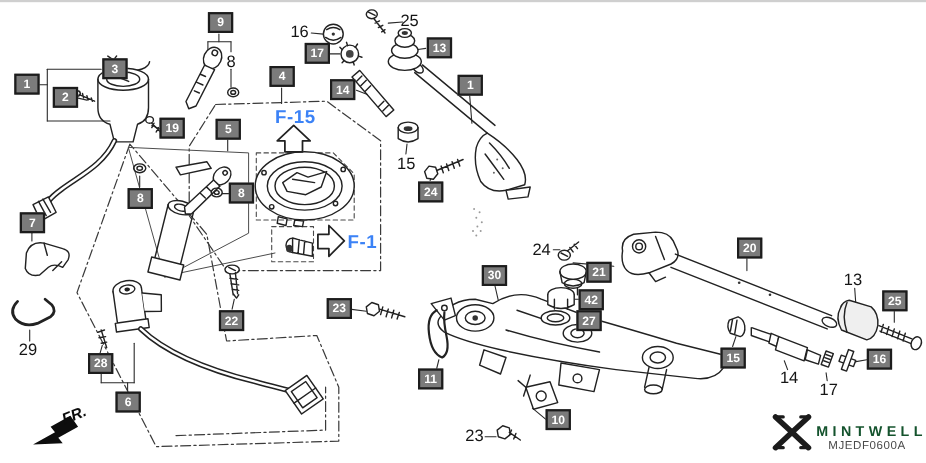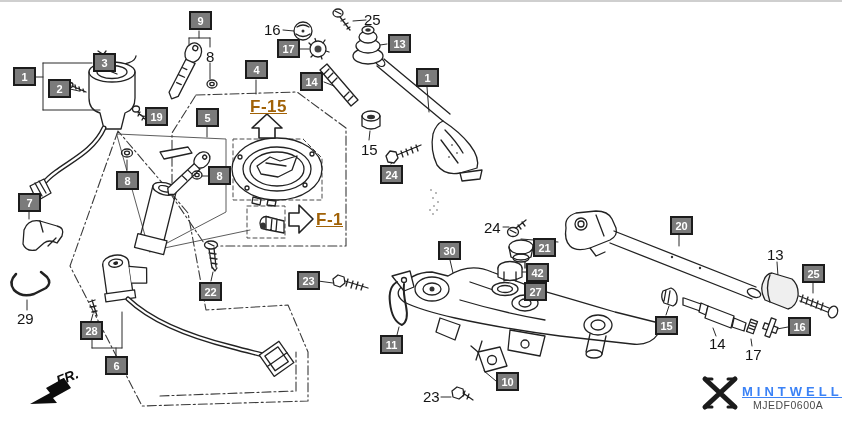--- a/index.html
+++ b/index.html
@@ -4,26 +4,26 @@
 <style>
   html,body{margin:0;padding:0;background:#fff;}
   .stage{position:relative;width:842px;height:421px;background:#fff;overflow:hidden;
          font-family:"Liberation Sans",sans-serif;}
   .topstrip{position:absolute;left:0;top:0;width:842px;height:2px;background:#cfcfcf;}
   svg{position:absolute;left:0;top:0;}
   .co{position:absolute;display:flex;align-items:center;justify-content:center;
       min-width:13px;height:15px;padding:0 3px;background:#7b7b7b;border:2px solid #1c1c1c;
       color:#fff;font:bold 11px "Liberation Sans",sans-serif;z-index:5;}
   .pn{position:absolute;color:#151515;font:15px "Liberation Sans",sans-serif;z-index:5;}
-  .fref{position:absolute;color:#a16207;font:bold 17px "Liberation Sans",sans-serif;
-        letter-spacing:.5px;z-index:5;text-decoration:underline;}
+  .fref{position:absolute;color:#3b82f6;font:bold 17px "Liberation Sans",sans-serif;
+        letter-spacing:.5px;z-index:5;}
   .fr{position:absolute;color:#0d0d0d;font:bold italic 14px "Liberation Sans",sans-serif;
       font-style:italic;transform:rotate(-22deg);z-index:5;}
-  .brand-name{position:absolute;color:#3b82f6;font:700 13px "Liberation Sans",sans-serif;
-      letter-spacing:4px;z-index:5;text-decoration:underline;}
+  .brand-name{position:absolute;color:#14532d;font:700 13px "Liberation Sans",sans-serif;
+      letter-spacing:4px;z-index:5;}
   .brand-code{position:absolute;color:#4a4a4a;font:10.5px "Liberation Sans",sans-serif;
       letter-spacing:.5px;z-index:5;}
 </style>
 </head>
 <body>
 
 <div class="stage">
   <div class="topstrip"></div>
 
   <svg width="842" height="421" viewBox="0 0 842 421">

